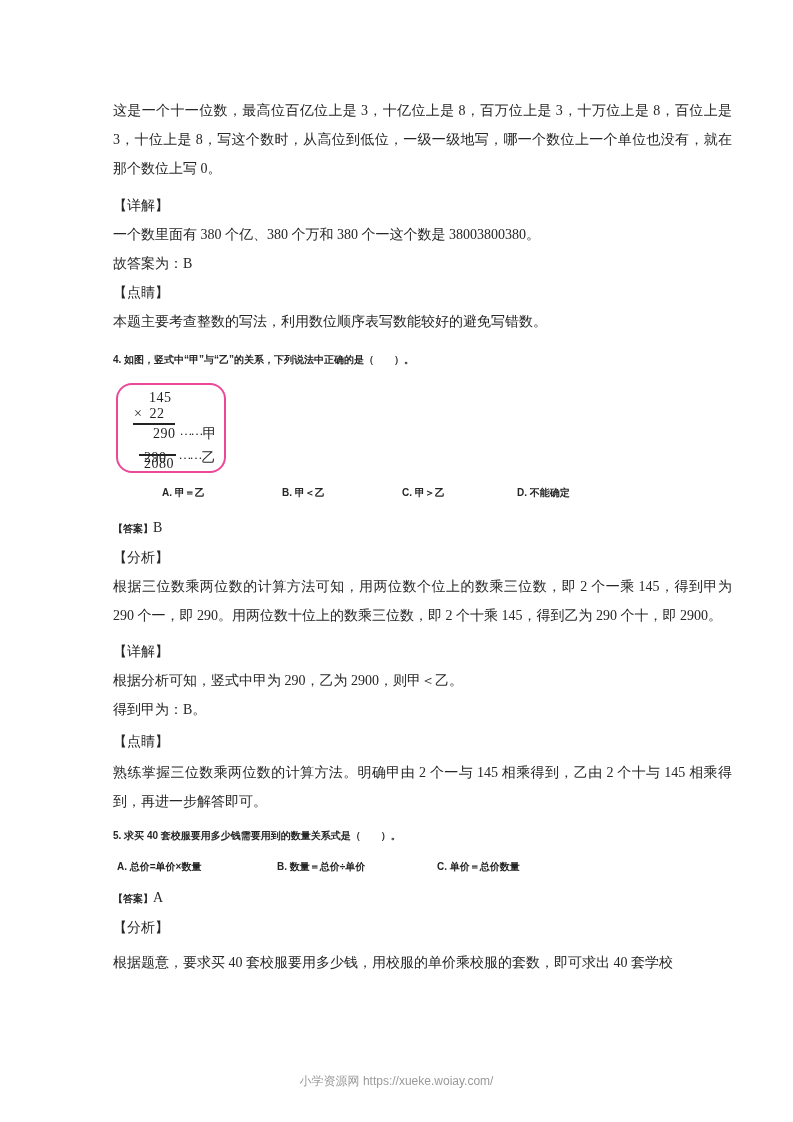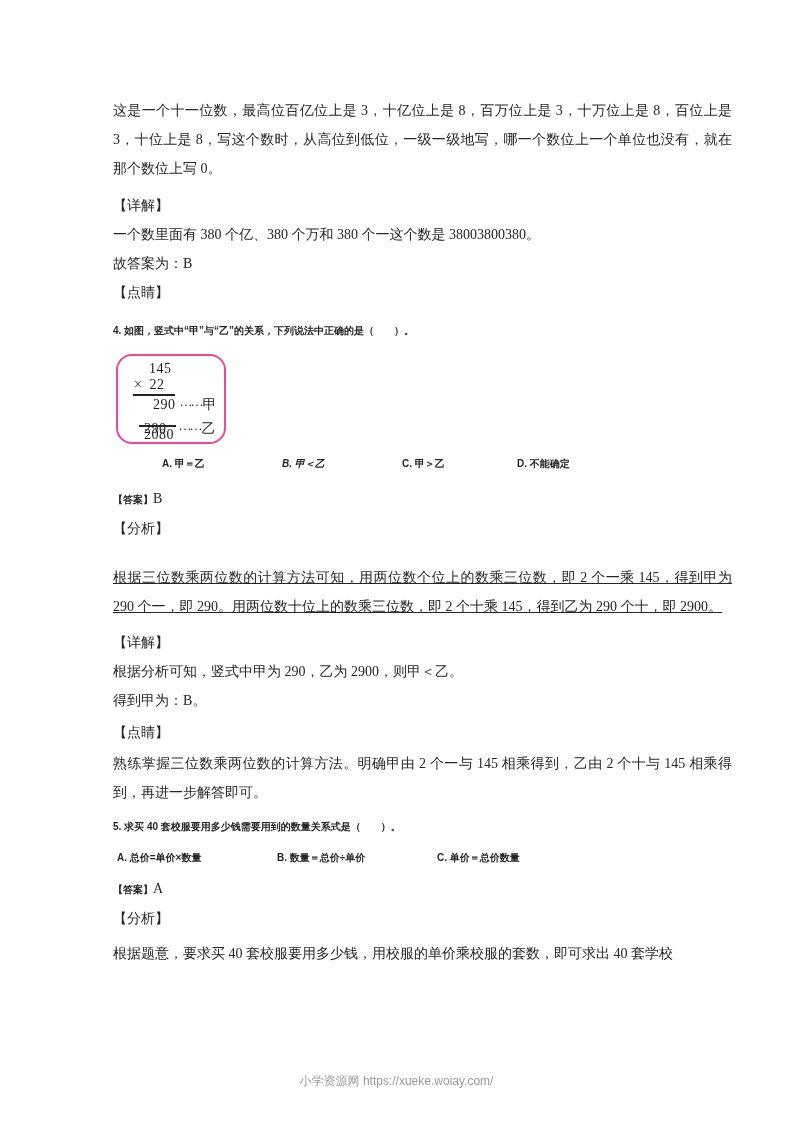--- a/index.html
+++ b/index.html
@@ -10,24 +10,24 @@
   }
   p { margin:0; font-size:14px; line-height:29px; }
   .para { text-align:justify; }
   .stem, .opts, .anslabel {
     font-family:"Liberation Sans","DejaVu Sans",sans-serif;
     font-weight:700; font-size:10px;
   }
   .stem { line-height:29px; }
   .opts { display:flex; line-height:29px; }
   .ansval { font-family:"Liberation Serif","DejaVu Serif",serif; font-weight:400; }
-  .mt2{margin-top:2px;} .mt3{margin-top:3px;} .mt4{margin-top:20px;text-decoration:underline;}
+  .mt2{margin-top:2px;} .mt3{margin-top:3px;} .mt4{margin-top:0;}
   .mt5{margin-top:5px;} .mt6{margin-top:6px;} .mt7{margin-top:7px;}
   .mt8{margin-top:8px;} .mt9{margin-top:9px;}
-  .o4a{width:120px;margin-left:44px;} .o4b{width:120px;font-style:italic;} .o4c{width:115px;}
+  .o4a{width:120px;margin-left:44px;} .o4b{width:120px;} .o4c{width:115px;}
   .o5a{width:160px;} .o5b{width:160px;}
   .opts4{padding-left:5px;} .opts5{padding-left:4px;}
   .vbox {
     position:relative; width:110px; height:90px; margin-left:3px;
     border:2px solid #ec4899; border-radius:16px; box-sizing:border-box;
     font-family:"Liberation Serif","DejaVu Serif",serif; font-size:14px; color:#1e1e1e;
   }
   .vrow { position:absolute; line-height:13px; white-space:nowrap; letter-spacing:0.5px; }
   .rule { position:absolute; height:2px; background:#232323; }
   .dots { position:relative; top:-3px; letter-spacing:-2px; font-size:13px; }
@@ -41,20 +41,21 @@
 </head>
 <body>
 
 <div class="page">
 
   <p class="para">这是一个十一位数，最高位百亿位上是 3，十亿位上是 8，百万位上是 3，十万位上是 8，百位上是 3，十位上是 8，写这个数时，从高位到低位，一级一级地写，哪一个数位上一个单位也没有，就在那个数位上写 0。</p>
   <p class="mt8">【详解】</p>
   <p>一个数里面有 380 个亿、380 个万和 380 个一这个数是 38003800380。</p>
   <p>故答案为：B</p>
   <p>【点睛】</p>
+  <p>本题主要考查整数的写法，利用数位顺序表写数能较好的避免写错数。</p>
 
   <p class="stem mt9">4. 如图，竖式中“甲”与“乙”的关系，下列说法中正确的是（　　）。</p>
 
   <div class="vbox mt9">
     <div class="vrow" style="left:31px;top:6px">145</div>
     <div class="vrow" style="left:16px;top:22px"><span>×</span><span style="margin-left:7px">22</span></div>
     <div class="rule" style="left:15px;top:38px;width:42px"></div>
     <div class="vrow" style="left:35px;top:42px"><span>290</span><span class="dots" style="margin-left:4px">……</span><span class="cjk">甲</span></div>
     <div class="vrow" style="left:26px;top:66px"><span>290</span><span class="dots" style="margin-left:12px">……</span><span class="cjk">乙</span></div>
     <div class="rule" style="left:21px;top:69px;width:37px"></div>

